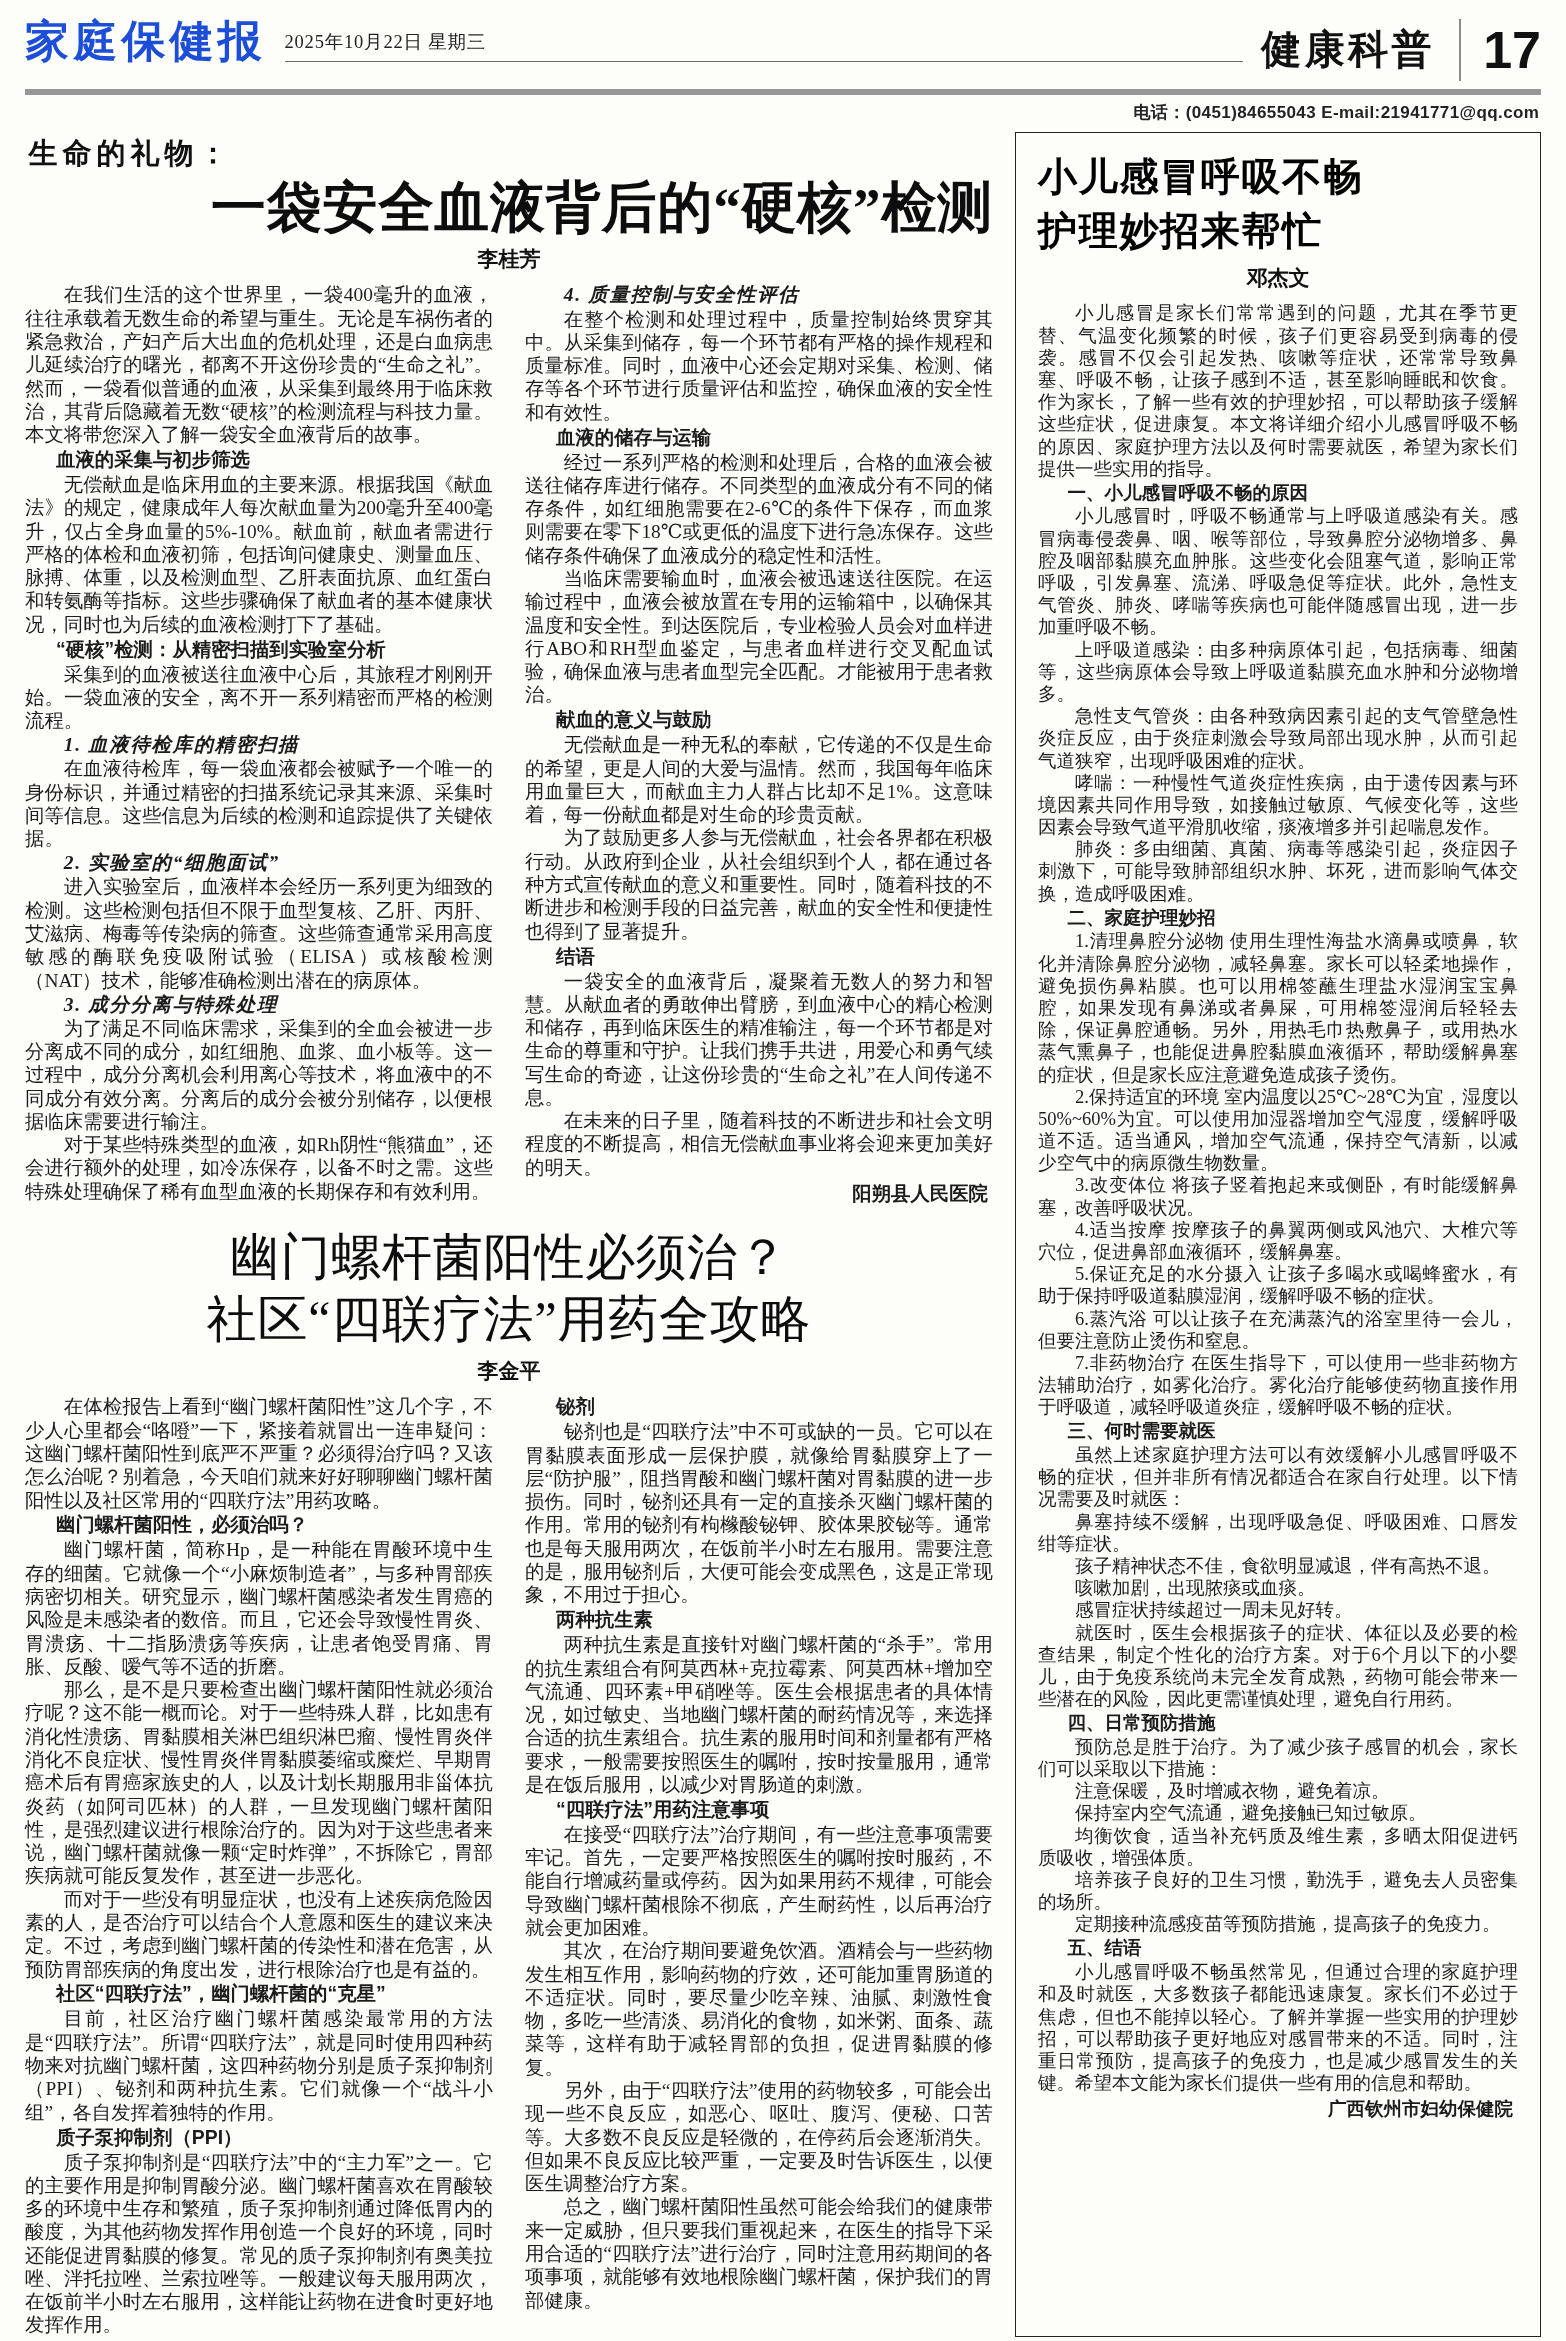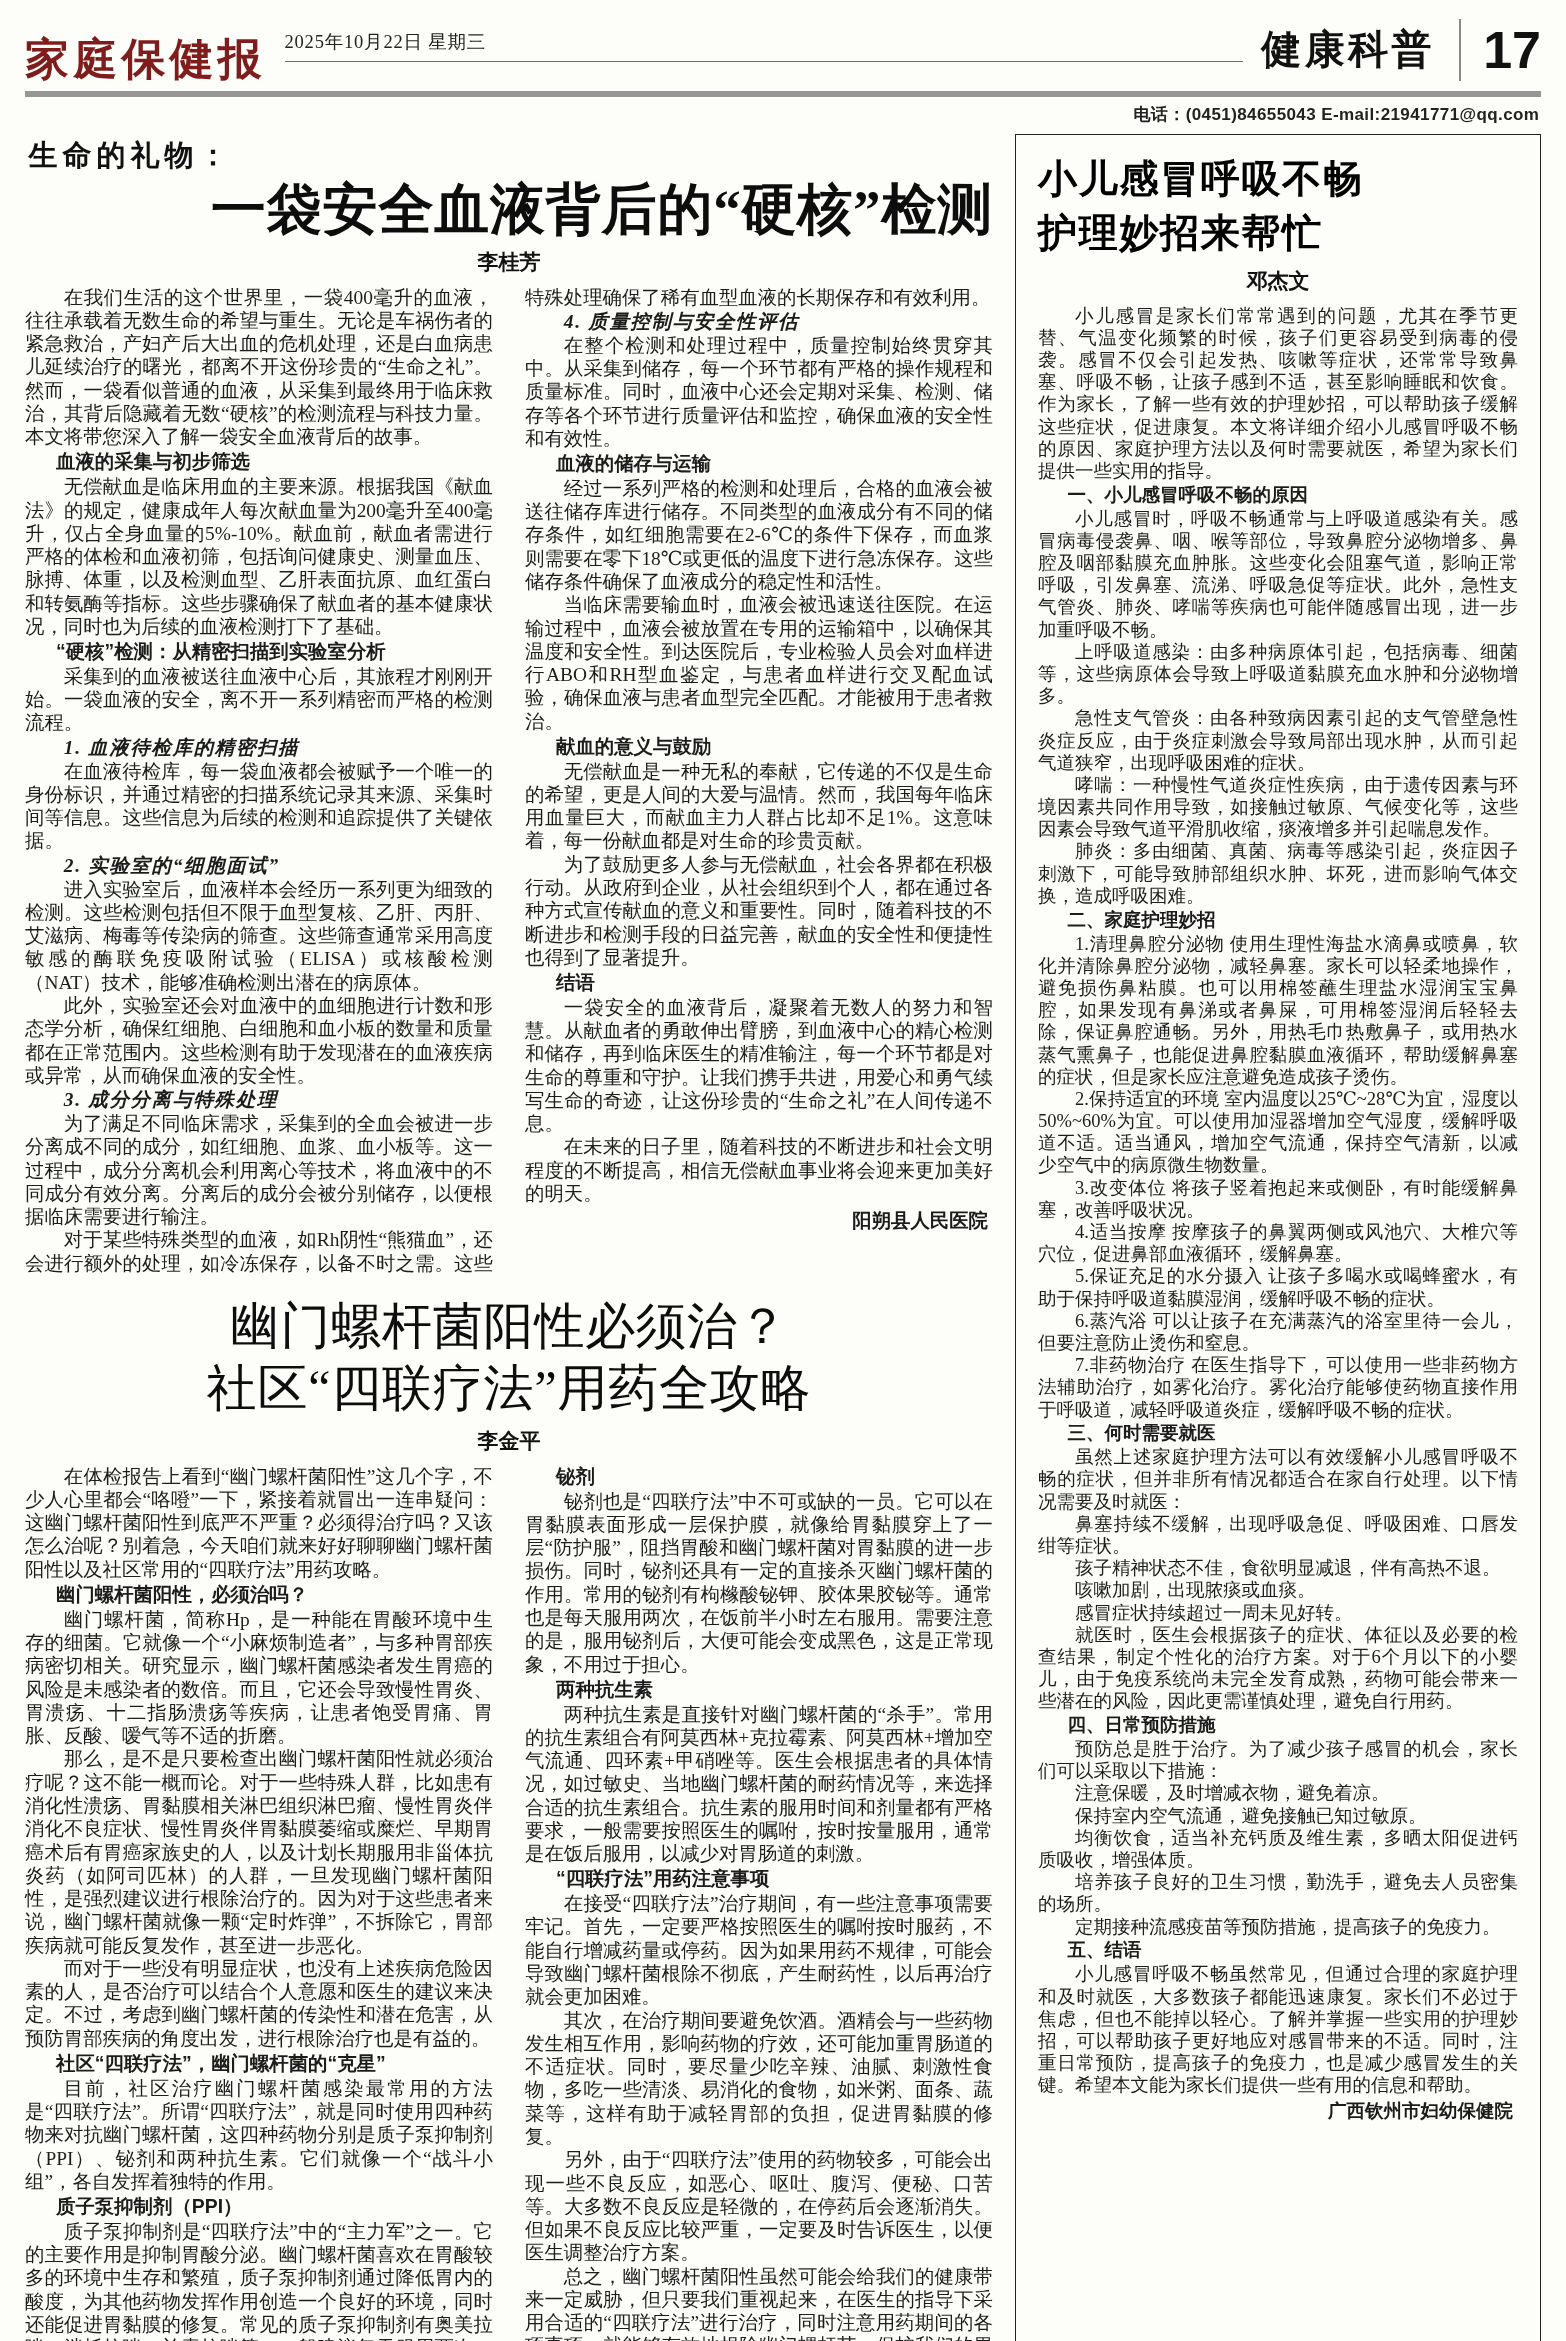--- a/index.html
+++ b/index.html
@@ -6,21 +6,21 @@
   html,body { margin:0; padding:0; }
   body {
     width:1566px; height:2342px; overflow:hidden;
     background:#fdfdfa; color:#1c1c1c;
     font-family:"Liberation Serif","DejaVu Serif",serif;
   }
   .page { width:100%; height:100%; padding:18.5px 25px 22px 25px; }
 
   
   .hdr-row { display:flex; align-items:flex-start; }
-  .masthead { font-size:44px; font-weight:bold; letter-spacing:4.2px; line-height:1.05; color:#7f1d1d; white-space:nowrap;margin-top:18px; }
+  .masthead { font-size:44px; font-weight:bold; letter-spacing:4.2px; line-height:1.05; color:#1d4ed8; white-space:nowrap; }
   .date-wrap { flex:1; margin:0 18.5px; padding-top:10px; }
   .date { font-size:18.5px; color:#222; letter-spacing:0.8px; }
   .date-rule { margin-top:7.6px; border-bottom:1.7px solid #6e6e6e; }
   .section-box { display:flex; align-items:center; white-space:nowrap;gap:9px; }
   .section-title { font-size:40px; font-weight:bold; letter-spacing:3.4px; color:#111; }
   .hdr-vrule { width:1.7px; height:62px; background:#8b8b8b; margin:0 13.5px 0 15px; }
   .page-num { font-size:52px; font-weight:bold; font-family:"Liberation Sans","DejaVu Sans",sans-serif; color:#111; line-height:1; }
   .thick-rule { height:5.9px; background:#979797; margin-top:8.4px; }
   .contact { text-align:right; font-size:17px; font-weight:bold; font-family:"Liberation Sans","DejaVu Sans",sans-serif; color:#222; margin:5.9px 1.7px 8.4px 0; letter-spacing:0.4px; }
 
@@ -79,21 +79,20 @@
         <div class="cols2">
             <p class="b-p">在我们生活的这个世界里，一袋400毫升的血液，往往承载着无数生命的希望与重生。无论是车祸伤者的紧急救治，产妇产后大出血的危机处理，还是白血病患儿延续治疗的曙光，都离不开这份珍贵的“生命之礼”。然而，一袋看似普通的血液，从采集到最终用于临床救治，其背后隐藏着无数“硬核”的检测流程与科技力量。本文将带您深入了解一袋安全血液背后的故事。</p>
             <p class="b-h">血液的采集与初步筛选</p>
             <p class="b-p">无偿献血是临床用血的主要来源。根据我国《献血法》的规定，健康成年人每次献血量为200毫升至400毫升，仅占全身血量的5%-10%。献血前，献血者需进行严格的体检和血液初筛，包括询问健康史、测量血压、脉搏、体重，以及检测血型、乙肝表面抗原、血红蛋白和转氨酶等指标。这些步骤确保了献血者的基本健康状况，同时也为后续的血液检测打下了基础。</p>
             <p class="b-h">“硬核”检测：从精密扫描到实验室分析</p>
             <p class="b-p">采集到的血液被送往血液中心后，其旅程才刚刚开始。一袋血液的安全，离不开一系列精密而严格的检测流程。</p>
             <p class="b-sh">1. 血液待检库的精密扫描</p>
             <p class="b-p">在血液待检库，每一袋血液都会被赋予一个唯一的身份标识，并通过精密的扫描系统记录其来源、采集时间等信息。这些信息为后续的检测和追踪提供了关键依据。</p>
             <p class="b-sh">2. 实验室的“细胞面试”</p>
             <p class="b-p">进入实验室后，血液样本会经历一系列更为细致的检测。这些检测包括但不限于血型复核、乙肝、丙肝、艾滋病、梅毒等传染病的筛查。这些筛查通常采用高度敏感的酶联免疫吸附试验（ELISA）或核酸检测（NAT）技术，能够准确检测出潜在的病原体。</p>
-            <p class="b-p">此外，实验室还会对血液中的血细胞进行计数和形态学分析，确保红细胞、白细胞和血小板的数量和质量都在正常范围内。这些检测有助于发现潜在的血液疾病或异常，从而确保血液的安全性。</p>
             <p class="b-sh">3. 成分分离与特殊处理</p>
             <p class="b-p">为了满足不同临床需求，采集到的全血会被进一步分离成不同的成分，如红细胞、血浆、血小板等。这一过程中，成分分离机会利用离心等技术，将血液中的不同成分有效分离。分离后的成分会被分别储存，以便根据临床需要进行输注。</p>
             <p class="b-p">对于某些特殊类型的血液，如Rh阴性“熊猫血”，还会进行额外的处理，如冷冻保存，以备不时之需。这些特殊处理确保了稀有血型血液的长期保存和有效利用。</p>
             <p class="b-sh">4. 质量控制与安全性评估</p>
             <p class="b-p">在整个检测和处理过程中，质量控制始终贯穿其中。从采集到储存，每一个环节都有严格的操作规程和质量标准。同时，血液中心还会定期对采集、检测、储存等各个环节进行质量评估和监控，确保血液的安全性和有效性。</p>
             <p class="b-h">血液的储存与运输</p>
             <p class="b-p">经过一系列严格的检测和处理后，合格的血液会被送往储存库进行储存。不同类型的血液成分有不同的储存条件，如红细胞需要在2-6℃的条件下保存，而血浆则需要在零下18℃或更低的温度下进行急冻保存。这些储存条件确保了血液成分的稳定性和活性。</p>
             <p class="b-p">当临床需要输血时，血液会被迅速送往医院。在运输过程中，血液会被放置在专用的运输箱中，以确保其温度和安全性。到达医院后，专业检验人员会对血样进行ABO和RH型血鉴定，与患者血样进行交叉配血试验，确保血液与患者血型完全匹配。才能被用于患者救治。</p>
             <p class="b-h">献血的意义与鼓励</p>
             <p class="b-p">无偿献血是一种无私的奉献，它传递的不仅是生命的希望，更是人间的大爱与温情。然而，我国每年临床用血量巨大，而献血主力人群占比却不足1%。这意味着，每一份献血都是对生命的珍贵贡献。</p>

